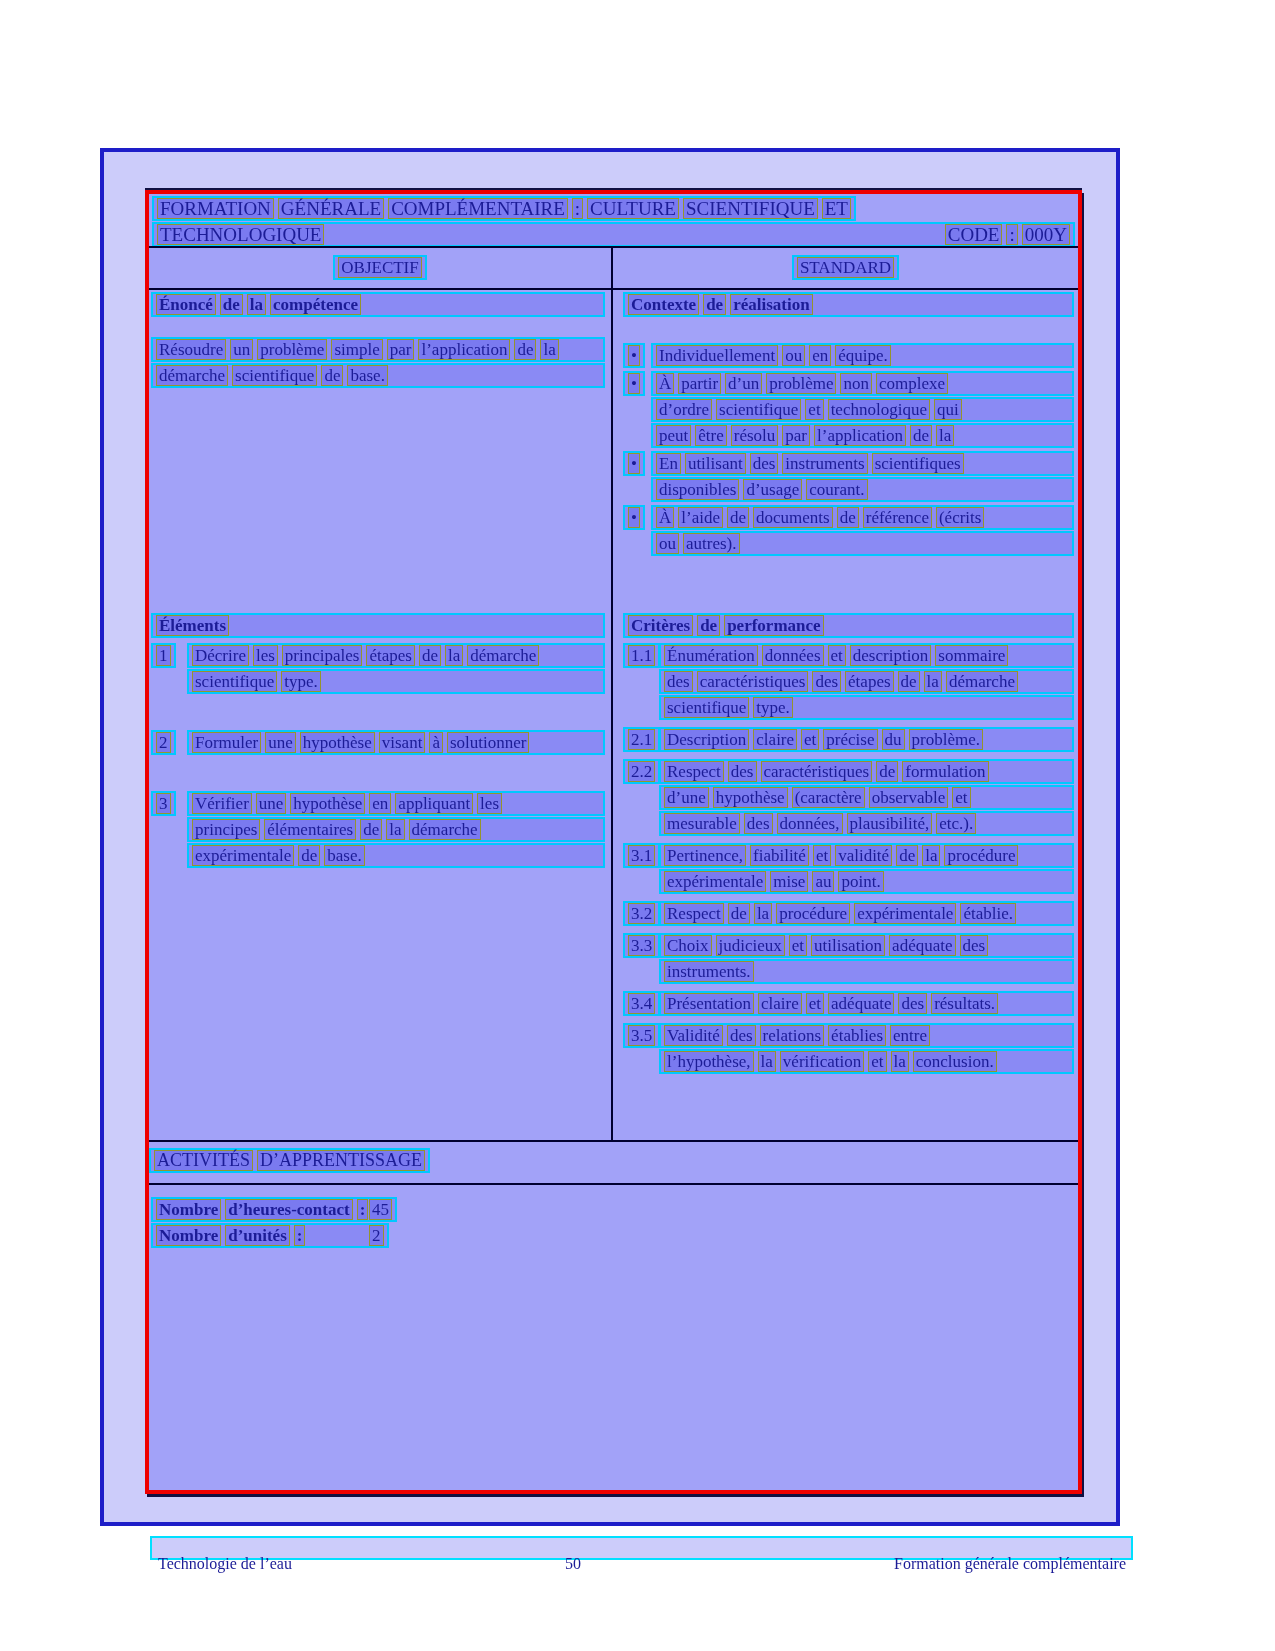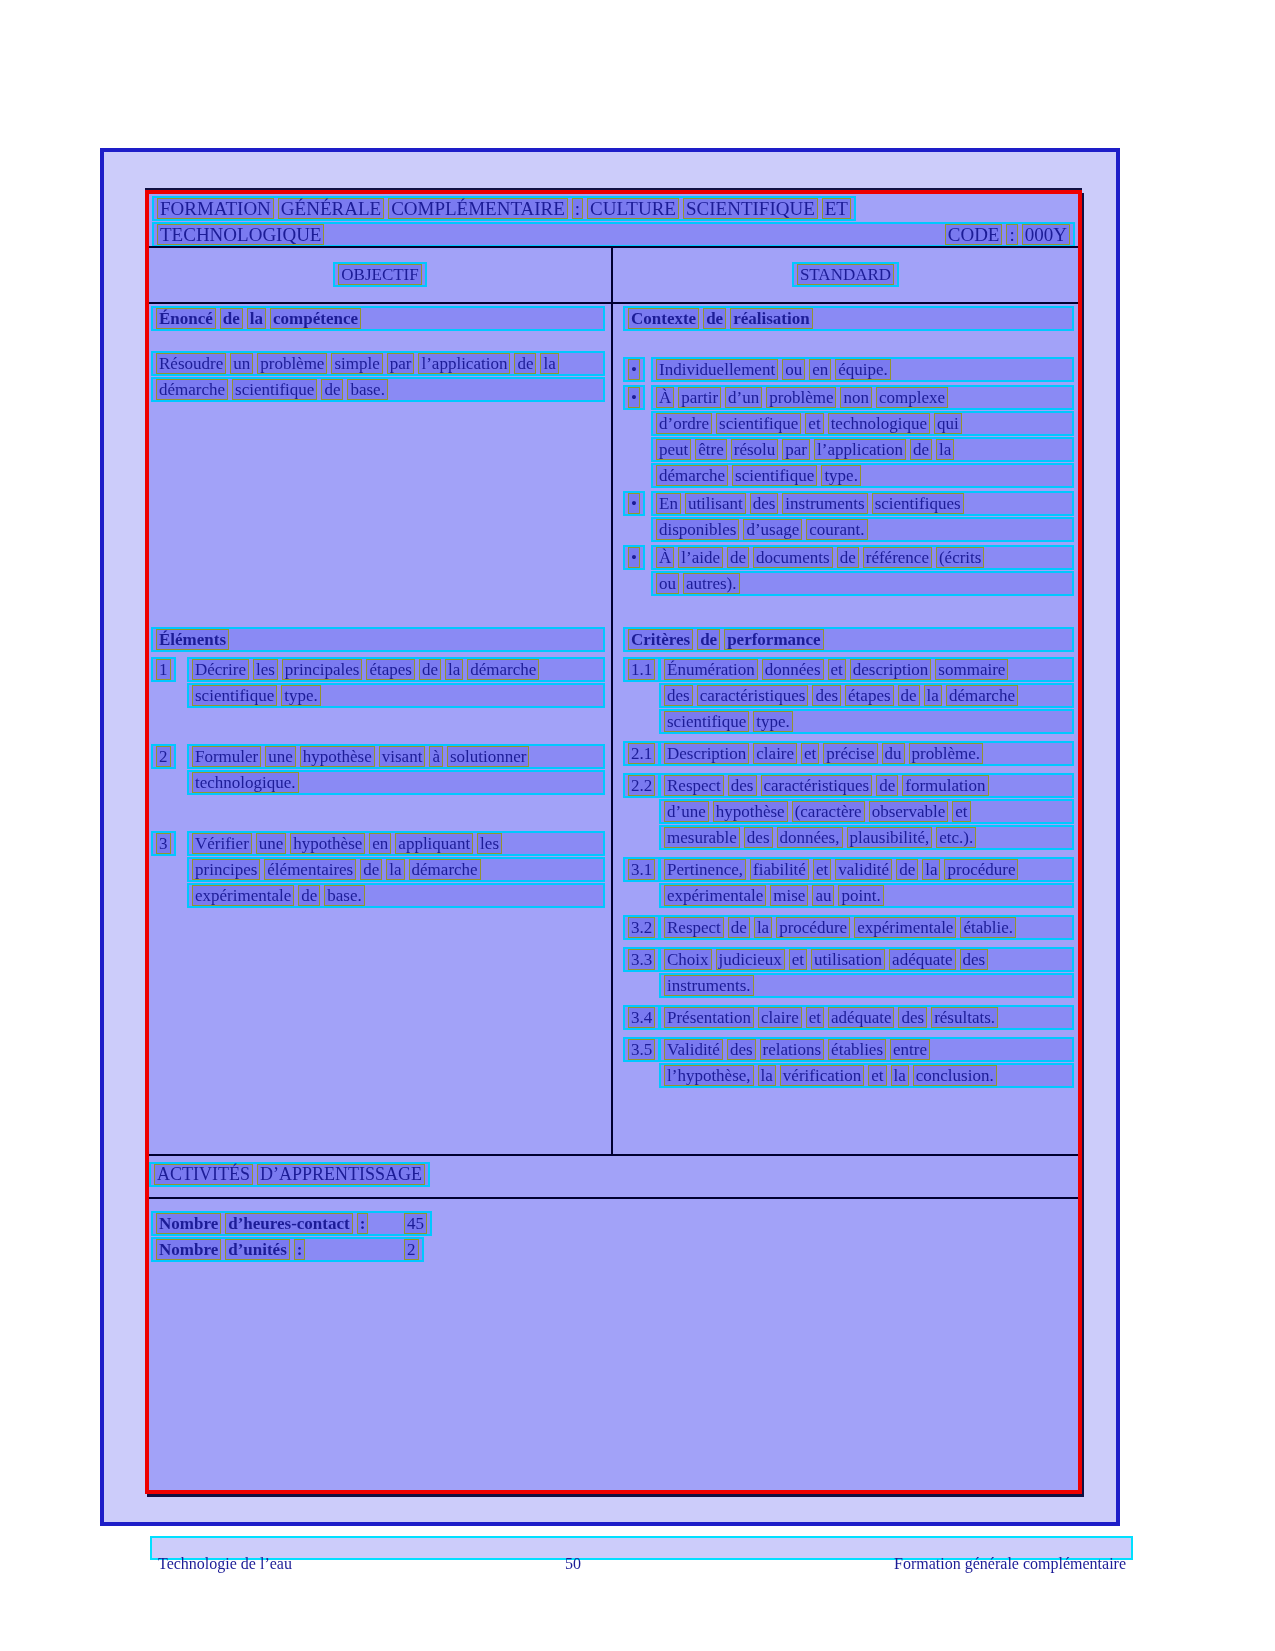--- a/index.html
+++ b/index.html
@@ -9,21 +9,21 @@
   .frame { position:absolute; left:100px; top:148px; width:1020px; height:1378px;
     background:var(--frame_bg); border:4px solid var(--frame_border); }
 
   .docbox { position:absolute; left:41px; top:38px; width:937px; height:1304px;
     background:var(--doc_bg); border:4px solid var(--doc_border);
     box-shadow:0 -2px 0 0 #101042, 2px 3px 0 0 #101042;
     display:flex; flex-direction:column; font-size:17px; }
 
   
   .title-row { height:52px; padding:2px 3px; }
-  .header-row { height:56px; border-top:2px solid var(--table_line); display:flex; align-items:center; }
+  .header-row { height:42px; border-top:2px solid var(--table_line); display:flex; align-items:center; }
   .header-cell { display:flex; justify-content:center; align-items:center; height:100%; }
   .header-cell.left { width:464px; border-right:2px solid var(--table_line); }
   .header-cell.right { flex:1; }
   .main-row { height:852px; border-top:2px solid var(--table_line); display:flex; flex-direction:column; }
   .band { display:flex; }
   .band1 { height:321px; }
   .band2 { flex:1; }
   .cell-left  { width:464px; border-right:2px solid var(--table_line); padding:0 6px 0 2px; }
   .cell-right { flex:1; padding:0 4px 0 10px; }
   .activities-row { height:43px; border-top:2px solid var(--table_line);
@@ -51,21 +51,21 @@
   .item { display:flex; align-items:flex-start; }
   .blist .item + .item { margin-top:2px; }
   #elements .item + .item { margin-top:35px; }
   #criteres .item + .item { margin-top:6px; }
   .numcol { flex:none; width:36px; }
   .numcol.bcol { width:28px; }
   .numcol .tl { display:inline-block; width:fit-content; }
   .textcol { flex:1; }
 
   .hours-line { display:inline-block; width:fit-content; }
-  .hlabel { display:inline-block; width:248px; font-weight:bold; }
+  .hlabel { display:inline-block; width:213px; font-weight:bold; }
   .hours-block .hours-line { display:block; width:fit-content; }
 
   .footer-bar { position:absolute; left:150px; top:1536px; width:983px; height:24px;
     background:var(--footer_bg); border:2px solid var(--footer_border); font-size:16px; }
   .footer-bar span { position:absolute; top:16px; line-height:20px; white-space:nowrap; }
   .f-left { left:6px; }
   .f-center { left:413px; }
   .f-right { right:5px; }
 </style>
 </head>
@@ -110,21 +110,20 @@
                 <div class="textcol">
                   <div class="tl"><span class="w">Individuellement</span><span class="w">ou</span><span class="w">en</span><span class="w">équipe.</span></div>
                 </div>
               </div>
               <div class="item">
                 <div class="numcol bcol"><div class="tl fit"><span class="w">•</span></div></div>
                 <div class="textcol">
                   <div class="tl"><span class="w">À</span><span class="w">partir</span><span class="w">d’un</span><span class="w">problème</span><span class="w">non</span><span class="w">complexe</span></div>
                   <div class="tl"><span class="w">d’ordre</span><span class="w">scientifique</span><span class="w">et</span><span class="w">technologique</span><span class="w">qui</span></div>
                   <div class="tl"><span class="w">peut</span><span class="w">être</span><span class="w">résolu</span><span class="w">par</span><span class="w">l’application</span><span class="w">de</span><span class="w">la</span></div>
-                  <div class="tl"><span class="w">démarche</span><span class="w">scientifique</span><span class="w">type.</span></div>
                 </div>
               </div>
               <div class="item">
                 <div class="numcol bcol"><div class="tl fit"><span class="w">•</span></div></div>
                 <div class="textcol">
                   <div class="tl"><span class="w">En</span><span class="w">utilisant</span><span class="w">des</span><span class="w">instruments</span><span class="w">scientifiques</span></div>
                   <div class="tl"><span class="w">disponibles</span><span class="w">d’usage</span><span class="w">courant.</span></div>
                 </div>
               </div>
               <div class="item">
@@ -146,21 +145,20 @@
                 <div class="numcol"><div class="tl fit"><span class="w">1</span></div></div>
                 <div class="textcol">
                   <div class="tl"><span class="w">Décrire</span><span class="w">les</span><span class="w">principales</span><span class="w">étapes</span><span class="w">de</span><span class="w">la</span><span class="w">démarche</span></div>
                   <div class="tl"><span class="w">scientifique</span><span class="w">type.</span></div>
                 </div>
               </div>
               <div class="item">
                 <div class="numcol"><div class="tl fit"><span class="w">2</span></div></div>
                 <div class="textcol">
                   <div class="tl"><span class="w">Formuler</span><span class="w">une</span><span class="w">hypothèse</span><span class="w">visant</span><span class="w">à</span><span class="w">solutionner</span></div>
-                  <div class="tl"><span class="w">technologique.</span></div>
                 </div>
               </div>
               <div class="item">
                 <div class="numcol"><div class="tl fit"><span class="w">3</span></div></div>
                 <div class="textcol">
                   <div class="tl"><span class="w">Vérifier</span><span class="w">une</span><span class="w">hypothèse</span><span class="w">en</span><span class="w">appliquant</span><span class="w">les</span></div>
                   <div class="tl"><span class="w">principes</span><span class="w">élémentaires</span><span class="w">de</span><span class="w">la</span><span class="w">démarche</span></div>
                   <div class="tl"><span class="w">expérimentale</span><span class="w">de</span><span class="w">base.</span></div>
                 </div>
               </div>

